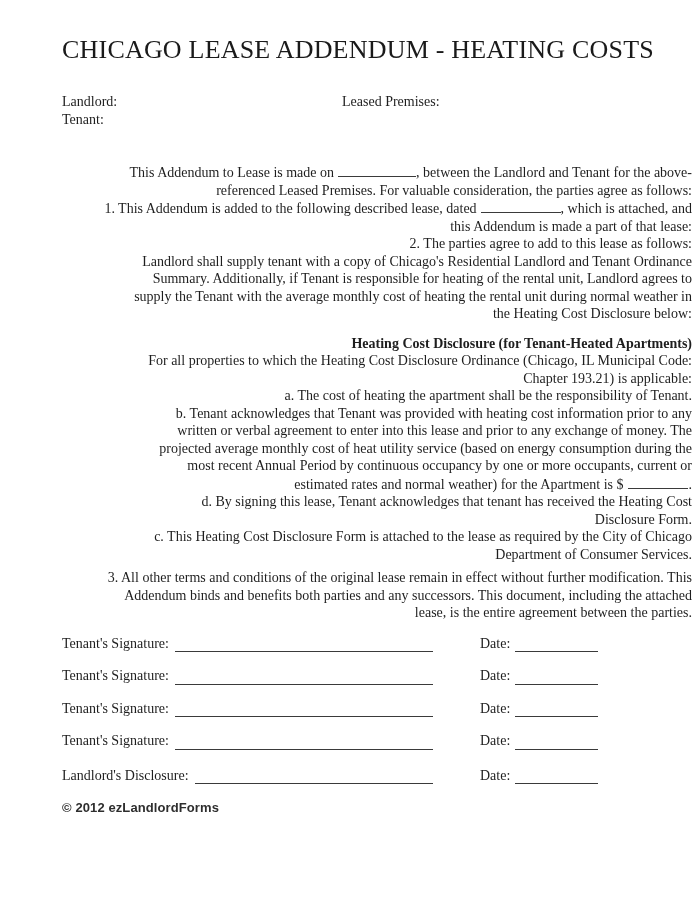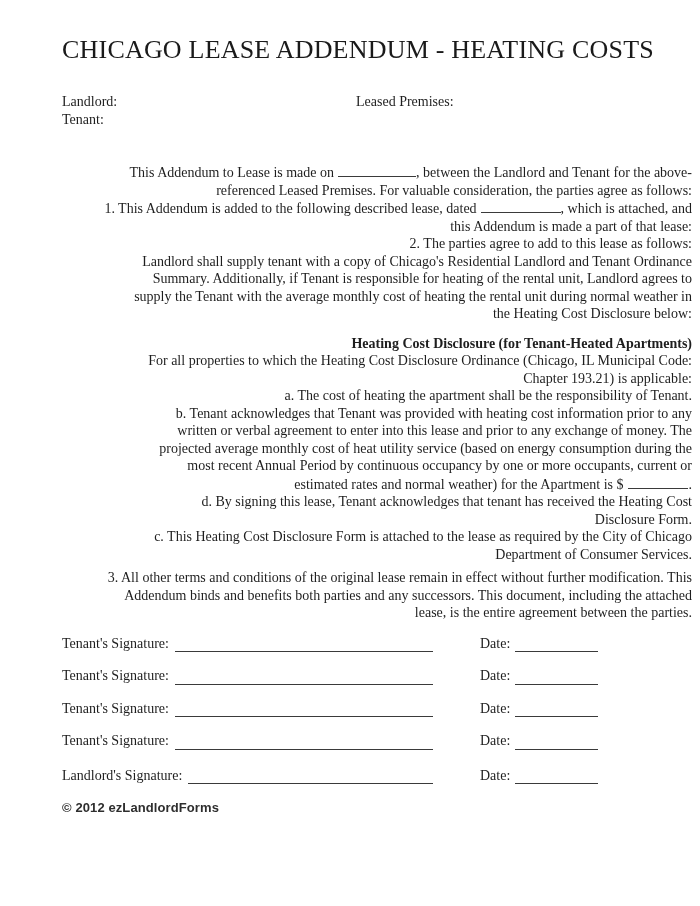--- a/index.html
+++ b/index.html
@@ -17,21 +17,21 @@
     overflow:hidden;
   }
   .title {
     font-size:26px;
     line-height:26px;
     font-weight:400;
     letter-spacing:0.2px;
     color:#1a1a1a;
     margin:0 0 30px 0;
   }
-  .parties-row { display:flex;gap:14px; }
+  .parties-row { display:flex; }
   .parties-left { width:280px; flex:none; }
   .para { margin:0; white-space:pre-line;text-align:right; }
   .intro { margin-top:35px; }
   .hang { padding-left:13px; text-indent:-13px;margin-left:32px; }
   .sub-para { margin-left:13px; }
   .disclosure { margin-left:41px; }
   .disclosure-heading { margin-top:12px; font-weight:700; }
   .item3 { margin-top:6px; }
   .closing { margin-top:12px; }
   .blank {
@@ -153,21 +153,21 @@
           <span class="sig-line"></span>
         </div>
       <div class="sig-date">
           <span>Date:</span>
           <span class="date-line"></span>
         </div>
     </div>
 
     <div class="sig-row last">
       <div class="sig-left">
-          <span class="sig-label">Landlord's Signature:</span>
+          <span class="sig-label">Landlord's Disclosure:</span>
           <span class="sig-line"></span>
         </div>
       <div class="sig-date">
           <span>Date:</span>
           <span class="date-line"></span>
         </div>
     </div>
 
   </div>
 

